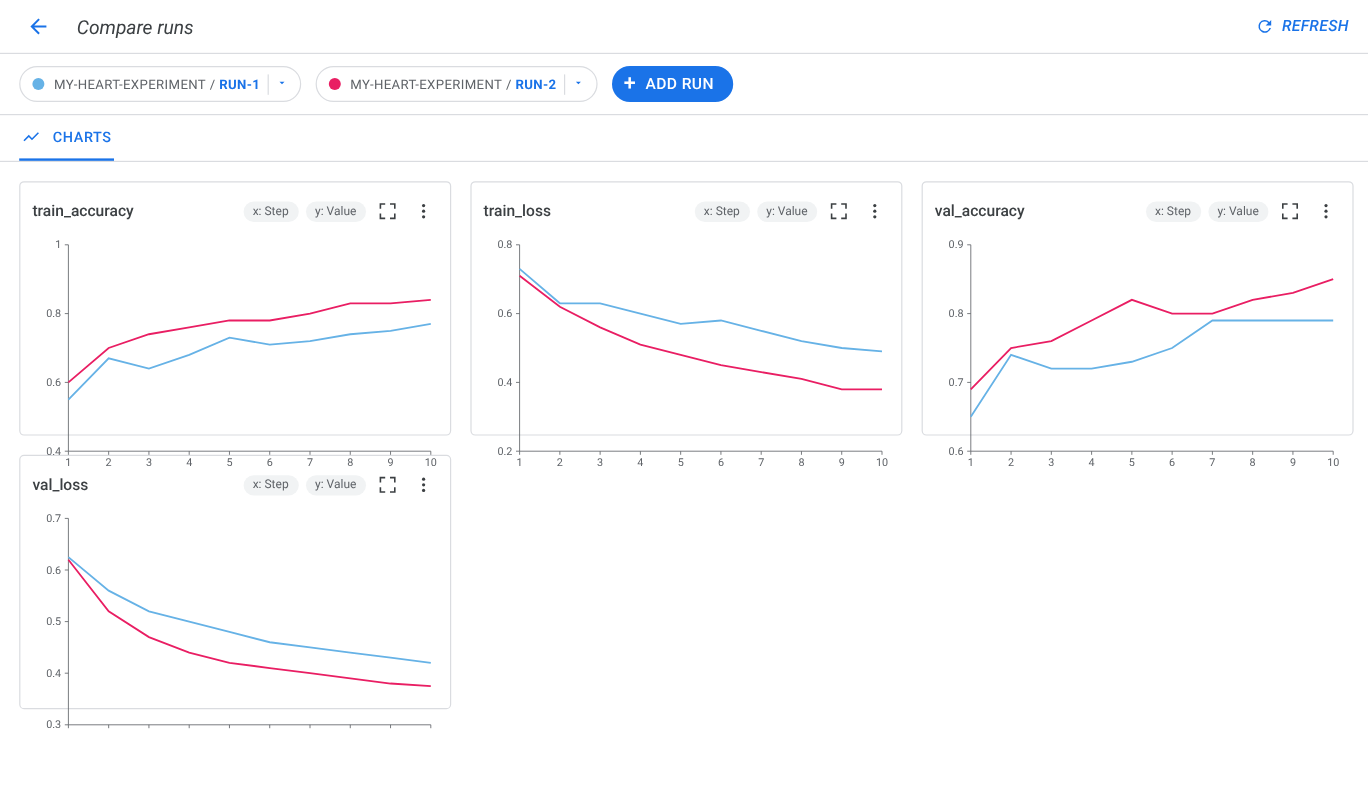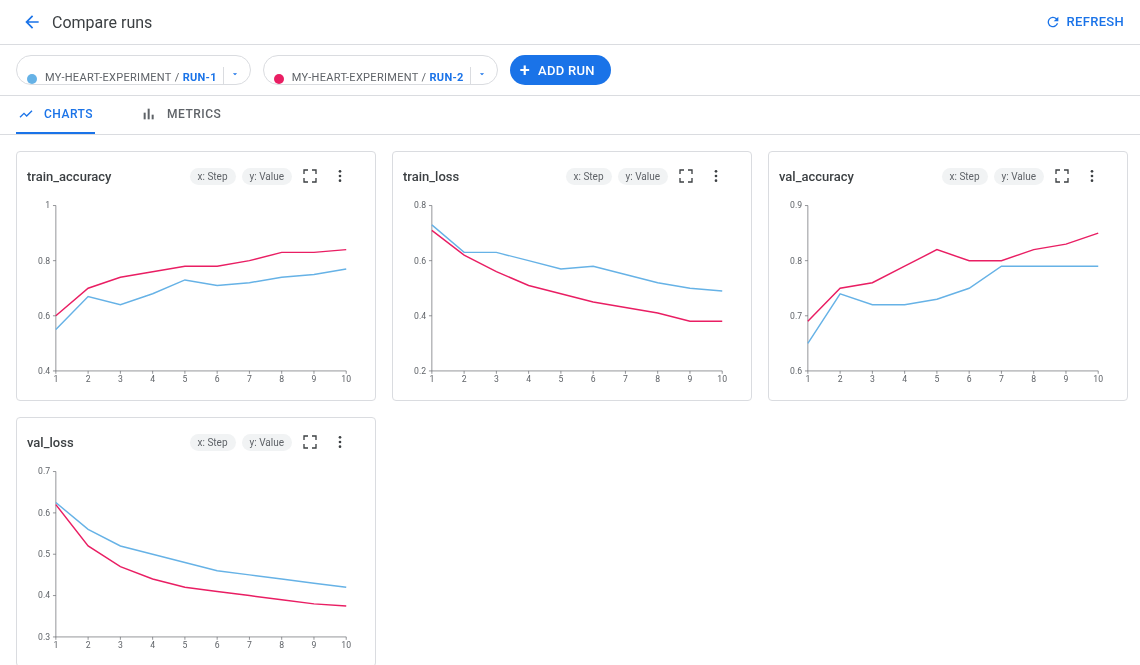--- a/index.html
+++ b/index.html
@@ -32,44 +32,47 @@
     display: flex;
     align-items: center;
     justify-content: center;
     width: 32px;
     height: 32px;
     border-radius: 50%;
   }
   .page-title {
     font-size: 16px;
     font-weight: 400;
-    margin-left: 4px;
+    margin-left: 16px;
     color: #3c4043;
+    font-style: italic;
   }
   .spacer { flex: 1; }
   .refresh-btn {
     color: var(--blue);
     font-size: 13px;
     font-weight: 500;
     display: flex;
+    align-items: center;
     gap: 6px;
     letter-spacing: 0.3px;
+    font-style: italic;
   }
 
   
   .runs-row {
     display: flex;
     align-items: center;
     gap: 12px;
     padding: 10px 16px;
     border-bottom: 1px solid var(--border);
   }
   .run-chip {
     display: flex;
-    align-items: flex-end;
+    align-items: center;
     border: 1px solid var(--border);
     border-radius: 16px;
     height: 30px;
     padding: 0 4px 0 10px;
     font-size: 11px;
     letter-spacing: 0.3px;
     color: var(--grey-text);
   }
   .run-dot {
     width: 10px;
@@ -99,21 +102,21 @@
     letter-spacing: 0.3px;
   }
   .add-run-btn .plus {
     font-size: 18px;
     line-height: 1;
   }
 
   
   .tabs {
     display: flex;
-    gap: 44px;
+    gap: 28px;
     padding: 0 16px;
     border-bottom: 1px solid var(--border);
   }
   .tab {
     display: flex;
     align-items: center;
     gap: 10px;
     padding: 10px 2px;
     font-size: 12px;
     font-weight: 500;
@@ -130,22 +133,22 @@
   
   .chart-grid {
     display: grid;
     grid-template-columns: repeat(3, 360px);
     gap: 16px;
     padding: 16px;
   }
   .chart-card {
     border: 1px solid var(--border);
     border-radius: 4px;
-    padding: 12px 23px 8px 10px;
-    height: 250px;
+    padding: 12px 10px 8px 10px;
+    height: 212px;
     display: flex;
     flex-direction: column;
   }
   .card-head {
     display: flex;
     align-items: center;
     gap: 6px;
     margin-bottom: 8px;
   }
   .card-title {
@@ -237,30 +240,20 @@
 </div>
 
 <div class="tabs">
   <div class="tab active">
     <span class="icon">
       <svg width="16" height="16" viewBox="0 0 24 24" fill="none" stroke="currentColor" stroke-width="2">
           <polyline points="3 17 9 11 13 15 21 7"></polyline>
         </svg>
     </span>
     <span>CHARTS</span>
-  </div>
-  <div class="tab">
-    <span class="icon">
-      <svg width="16" height="16" viewBox="0 0 24 24" fill="currentColor">
-          <rect x="4" y="10" width="3" height="10"></rect>
-          <rect x="10" y="4" width="3" height="16"></rect>
-          <rect x="16" y="13" width="3" height="7"></rect>
-        </svg>
-    </span>
-    <span>METRICS</span>
   </div>
 </div>
 
 <div class="chart-grid">
 
   <div class="chart-card">
     <div class="card-head">
       <span class="card-title">train_accuracy</span>
       <span class="axis-pill">x: Step</span>
       <span class="axis-pill">y: Value</span>

